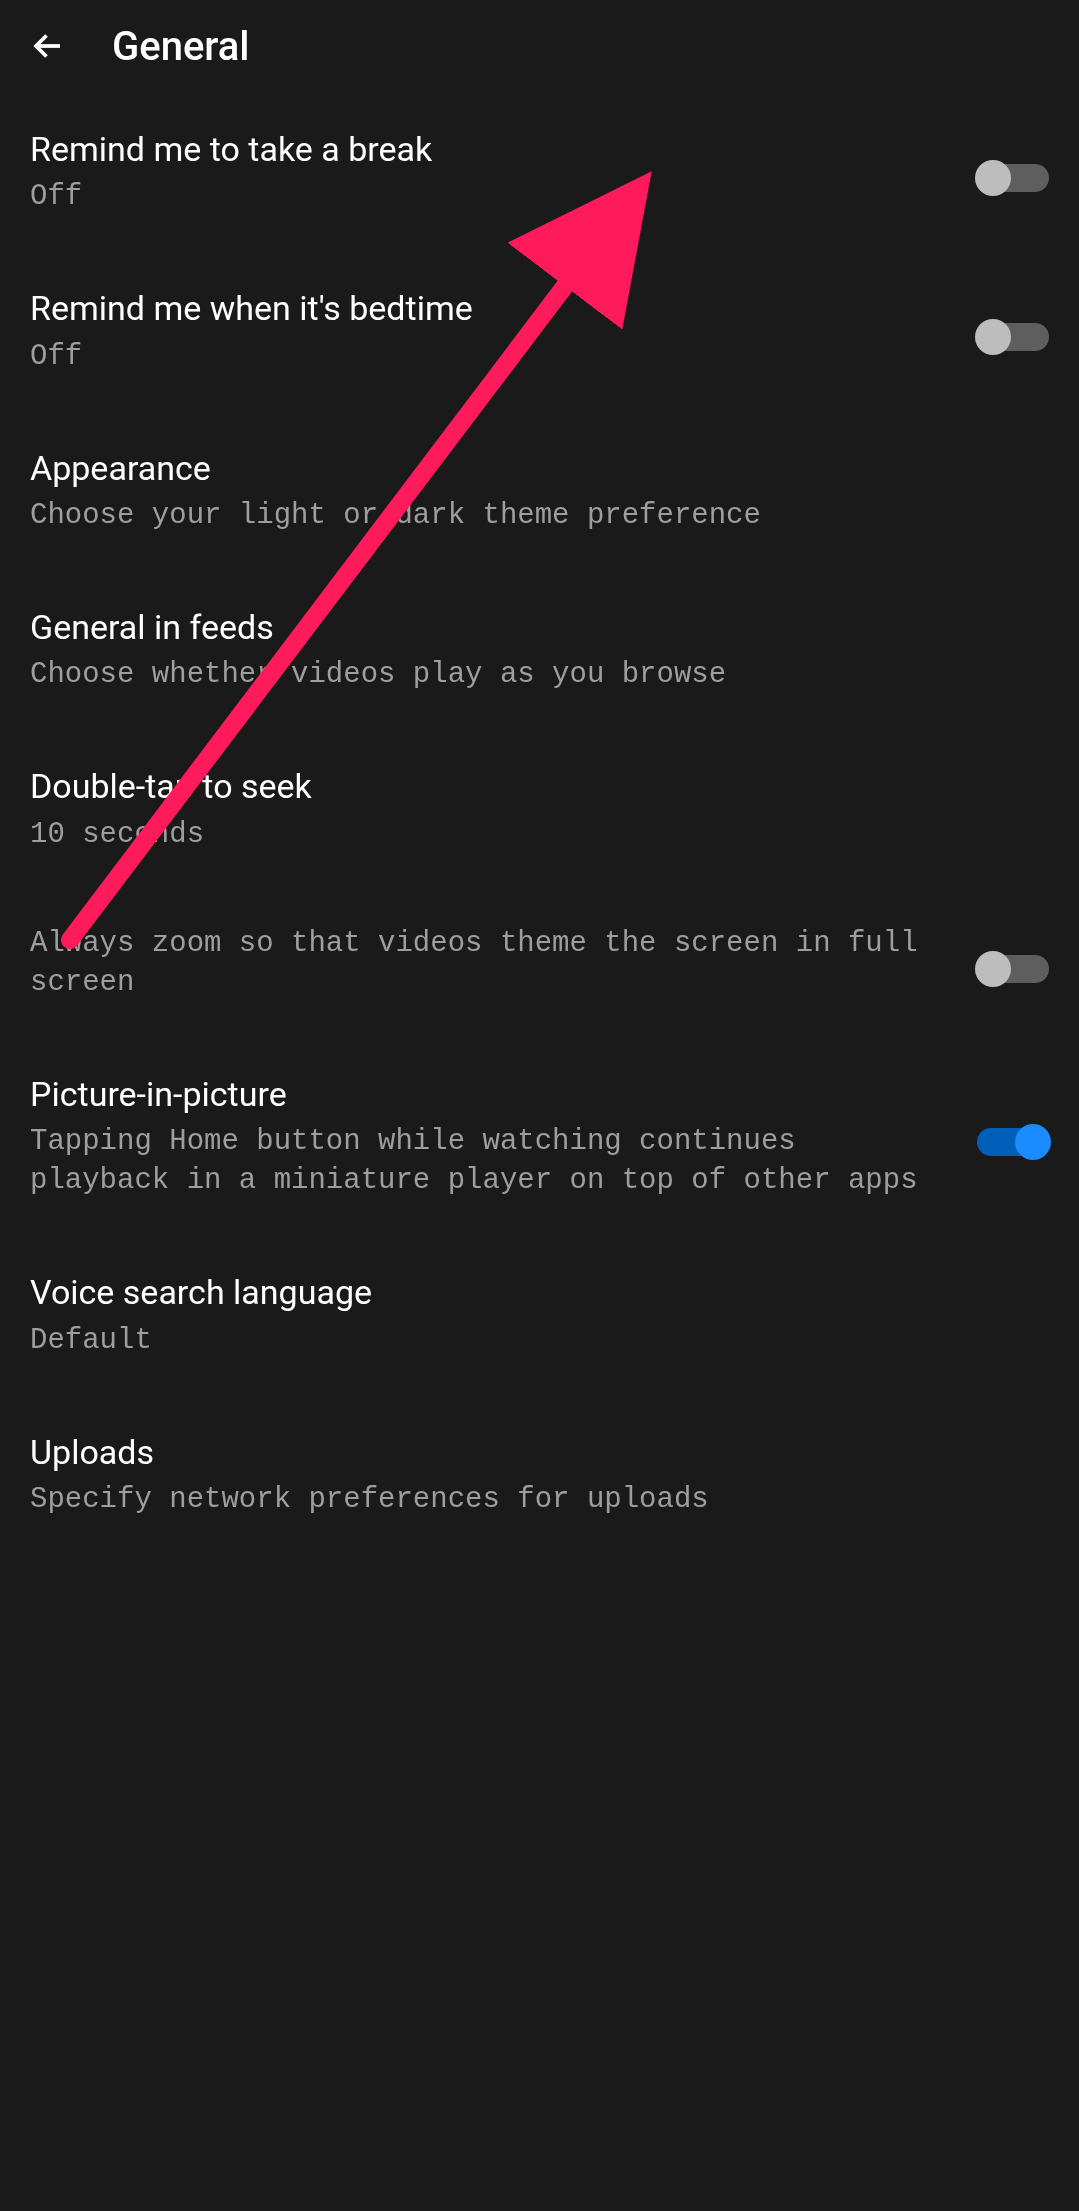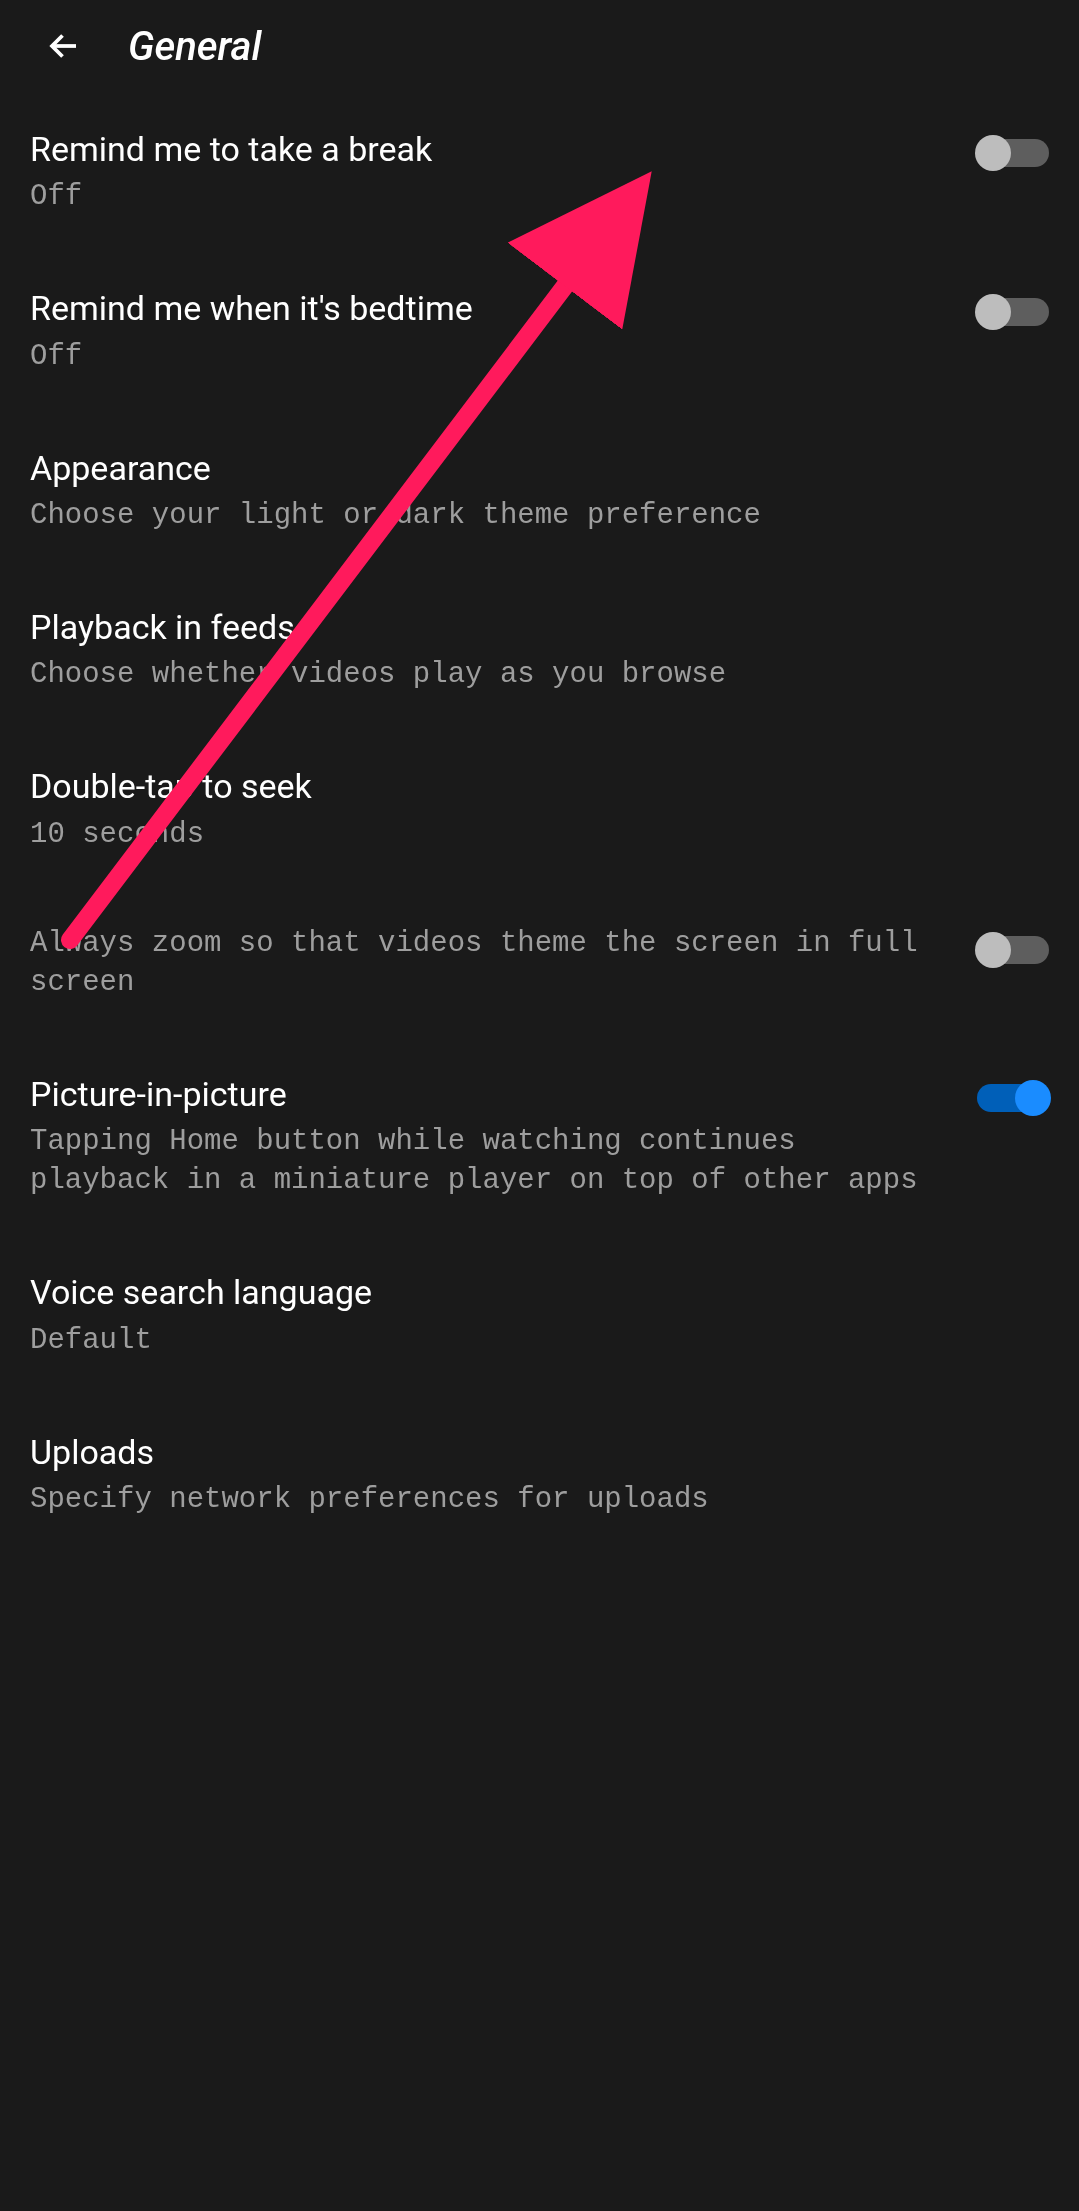--- a/index.html
+++ b/index.html
@@ -12,23 +12,22 @@
       height: 2211px;
       background-color: #1a1a1a;
       font-family: Roboto, Arial, sans-serif;
       color: #ffffff;
       overflow: hidden;
       position: relative;
     }
     .header {
       display: flex;
       align-items: center;
-      padding: 20px 40px;
+      padding: 20px 24px;
       height: 92px;
-      font-style: italic;
     }
     .back-icon {
       width: 48px;
       height: 48px;
       display: flex;
       align-items: center;
       justify-content: center;
       margin-right: 40px;
     }
     .back-icon svg {
@@ -41,21 +40,21 @@
     .page-title {
       font-size: 40px;
       font-weight: 500;
       color: #ffffff;
     }
     .settings-list {
       padding: 0 30px;
     }
     .setting-item {
       display: flex;
-      align-items: flex-start;
+      align-items: center;
       justify-content: space-between;
       padding: 35px 0;
       min-height: 100px;
     }
     .setting-text {
       flex: 1;
       padding-right: 30px;
     }
     .setting-title {
       font-size: 34px;
@@ -140,21 +139,21 @@
 
   <div class="setting-item">
     <div class="setting-text">
       <div class="setting-title">Appearance</div>
       <div class="setting-subtitle">Choose your light or dark theme preference</div>
     </div>
   </div>
 
   <div class="setting-item">
     <div class="setting-text">
-      <div class="setting-title">Playback in feeds</div>
+      <div class="setting-title">General in feeds</div>
       <div class="setting-subtitle">Choose whether videos play as you browse</div>
     </div>
   </div>
 
   <div class="setting-item">
     <div class="setting-text">
       <div class="setting-title">Double-tap to seek</div>
       <div class="setting-subtitle">10 seconds</div>
     </div>
   </div>

